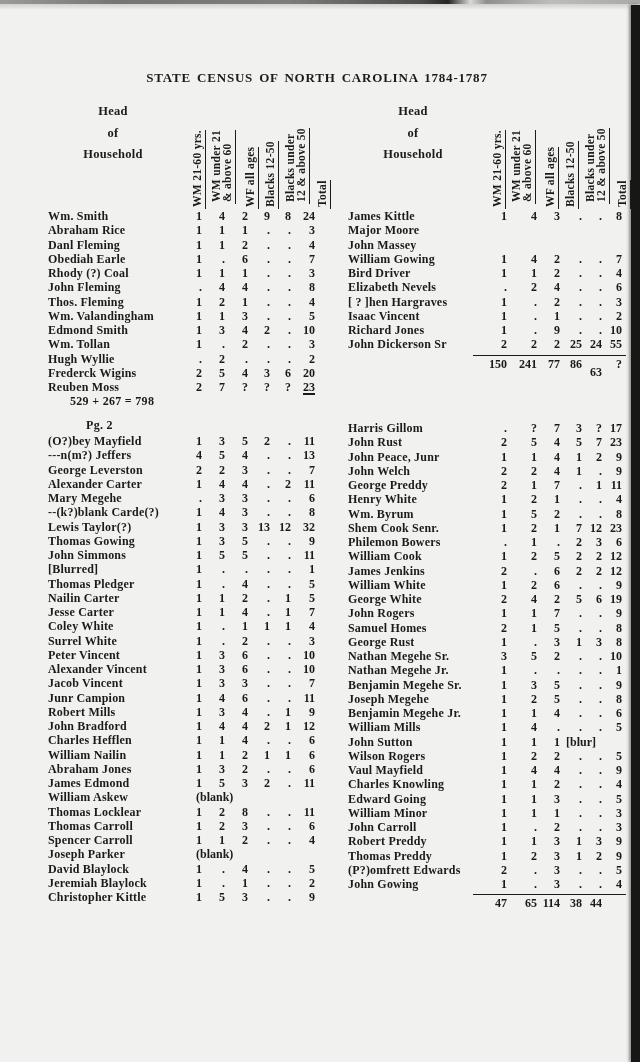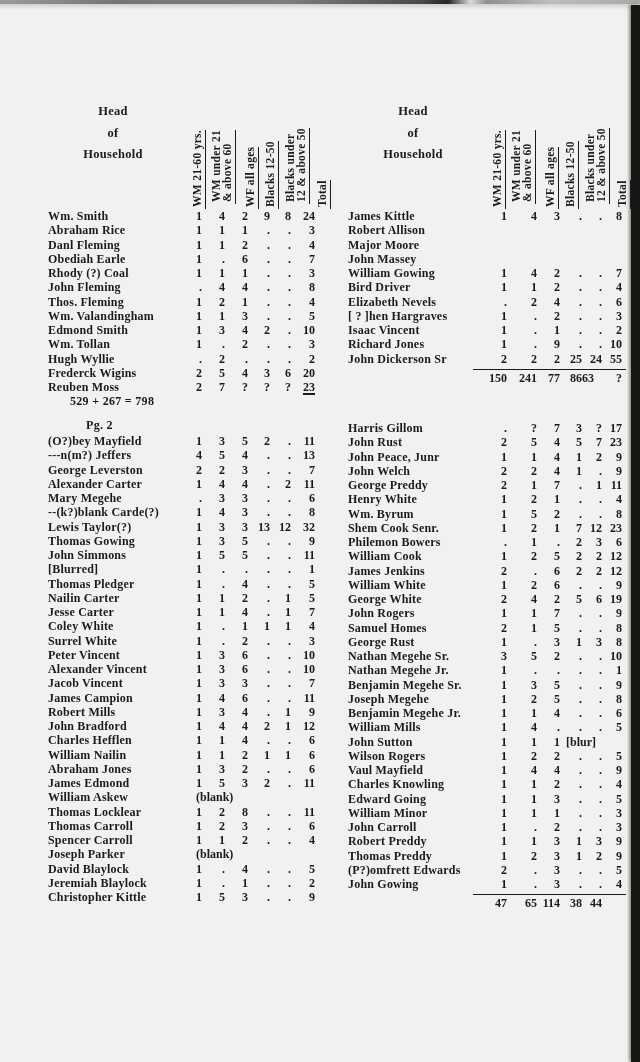--- a/index.html
+++ b/index.html
@@ -37,20 +37,21 @@
     letter-spacing:1px;}
 </style>
 </head>
 <body>
 
 <div class="page">
   <div class="topband"></div>
   <div class="topshadow"></div>
   <div class="rightband"></div>
 
+  <div class="title">STATE CENSUS OF NORTH CAROLINA 1784-1787</div>
 
   <div class="tgroup" id="gLeft">
     <div class="head-label">
         <div>Head</div>
         <div>of</div>
         <div>Household</div>
       </div>
     <div>
         <div class="hcol" style="left: 144px; top: 204px;"><span class="hrot">WM 21-60 yrs.</span></div>
         <div class="hcol" style="left: 163px; top: 204px;"><span class="hrot">WM under 21<br>&amp; above 60</span></div>
@@ -337,21 +338,21 @@
         <div class="trow">
           <span class="rname">Jacob Vincent</span>
           <span class="rval" style="left: 124px;">1</span>
           <span class="rval" style="left: 147px;">3</span>
           <span class="rval" style="left: 170px;">3</span>
           <span class="rval" style="left: 192px;">.</span>
           <span class="rval" style="left: 213px;">.</span>
           <span class="rval" style="left: 237px;">7</span>
         </div>
         <div class="trow">
-          <span class="rname">James Campion</span>
+          <span class="rname">Junr Campion</span>
           <span class="rval" style="left: 124px;">1</span>
           <span class="rval" style="left: 147px;">4</span>
           <span class="rval" style="left: 170px;">6</span>
           <span class="rval" style="left: 192px;">.</span>
           <span class="rval" style="left: 213px;">.</span>
           <span class="rval" style="left: 237px;">11</span>
         </div>
         <div class="trow">
           <span class="rname">Robert Mills</span>
           <span class="rval" style="left: 124px;">1</span>
@@ -489,23 +490,20 @@
         <div class="trow">
           <span class="rname">James Kittle</span>
           <span class="rval" style="left: 129px;">1</span>
           <span class="rval" style="left: 159px;">4</span>
           <span class="rval" style="left: 182px;">3</span>
           <span class="rval" style="left: 204px;">.</span>
           <span class="rval" style="left: 224px;">.</span>
           <span class="rval" style="left: 244px;">8</span>
         </div>
         <div class="trow">
-          <span class="rname">Robert Allison</span>
-        </div>
-        <div class="trow">
           <span class="rname">Major Moore</span>
         </div>
         <div class="trow">
           <span class="rname">John Massey</span>
         </div>
         <div class="trow">
           <span class="rname">William Gowing</span>
           <span class="rval" style="left: 129px;">1</span>
           <span class="rval" style="left: 159px;">4</span>
           <span class="rval" style="left: 182px;">2</span>
@@ -566,21 +564,21 @@
           <span class="rval" style="left: 204px;">25</span>
           <span class="rval" style="left: 224px;">24</span>
           <span class="rval" style="left: 244px;">55</span>
         </div>
         <div class="totalsrow">
           <div class="tline" style="left: 125px; width: 153px;"></div>
           <span class="rval" style="left: 129px;">150</span>
           <span class="rval" style="left: 159px;">241</span>
           <span class="rval" style="left: 182px;">77</span>
           <span class="rval" style="left: 204px;">86</span>
-          <span class="rval" style="left: 216px;">63</span>
+          <span class="rval" style="left: 224px; margin-top: 8px;">63</span>
           <span class="rval" style="left: 244px;">?</span>
         </div>
       </div>
     <div class="rows" style="top:421px">
         <div class="trow">
           <span class="rname">Harris Gillom</span>
           <span class="rval" style="left: 129px;">.</span>
           <span class="rval" style="left: 159px;">?</span>
           <span class="rval" style="left: 182px;">7</span>
           <span class="rval" style="left: 204px;">3</span>

